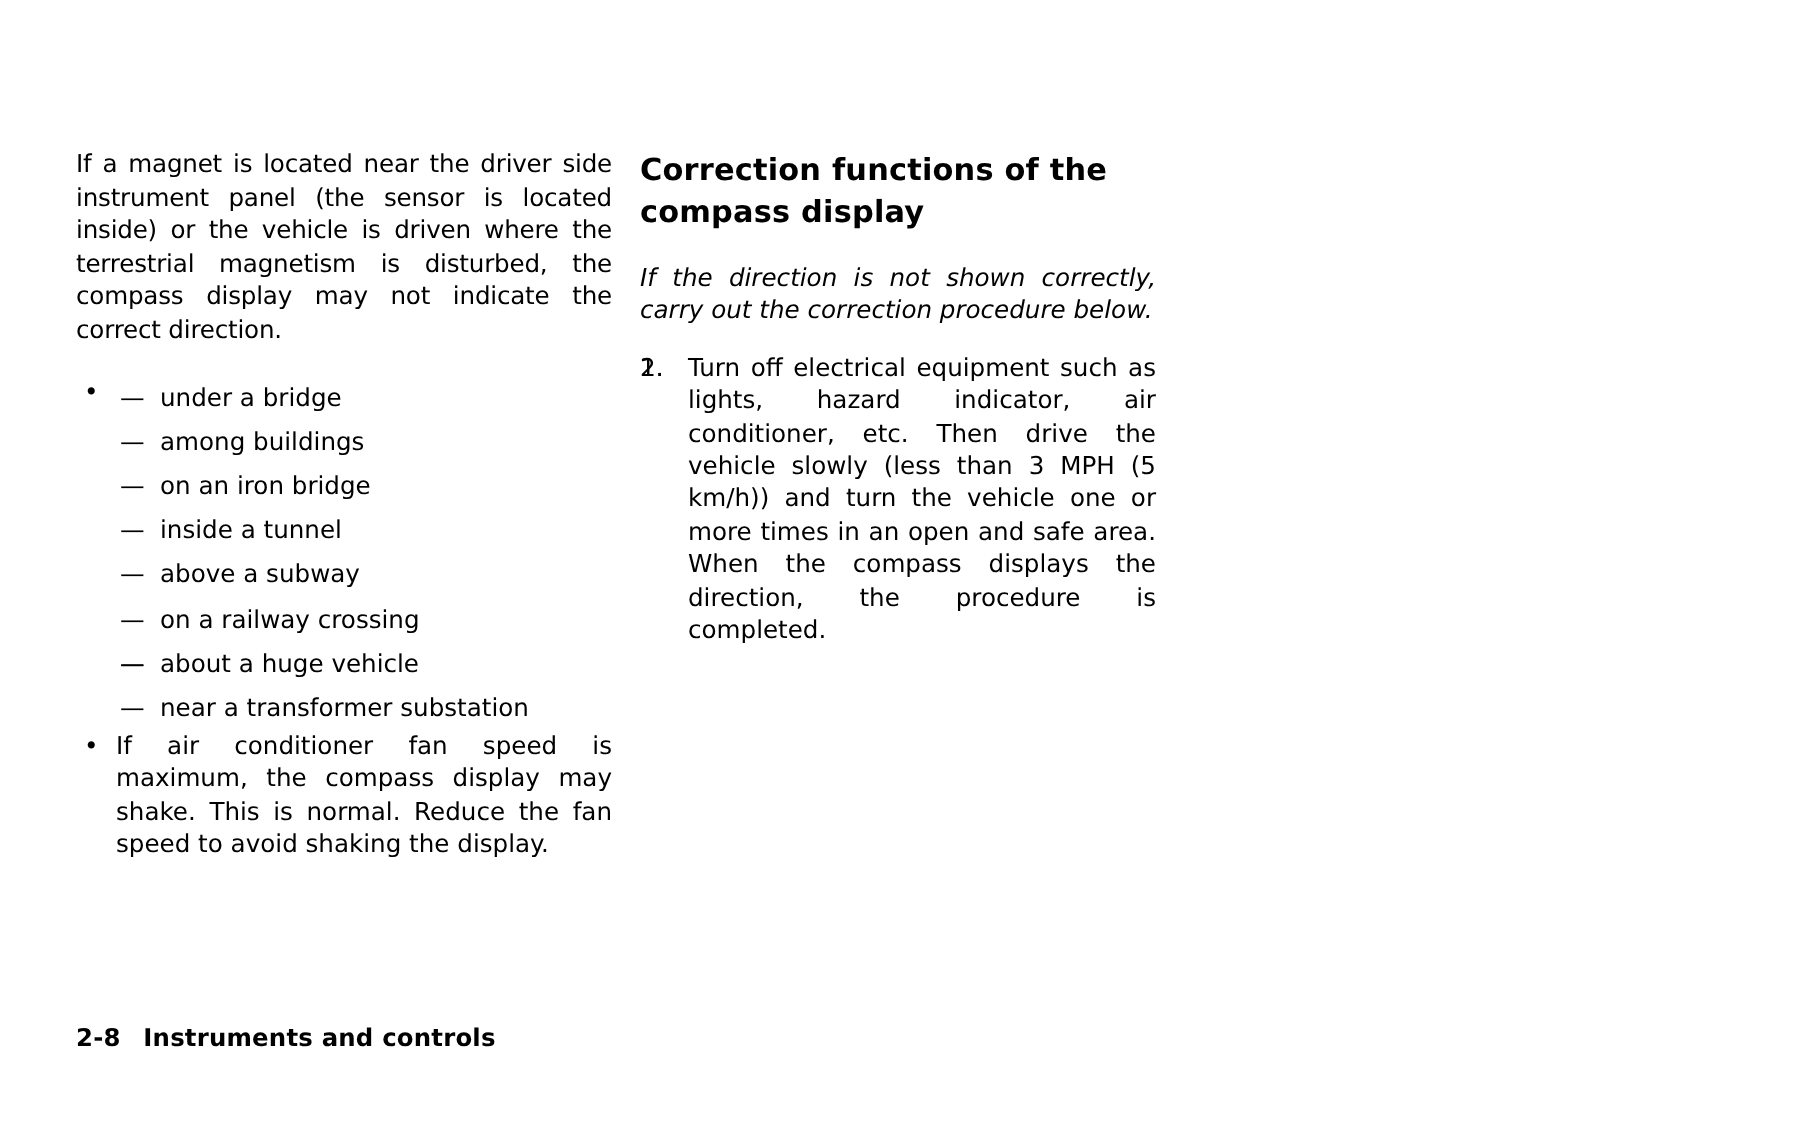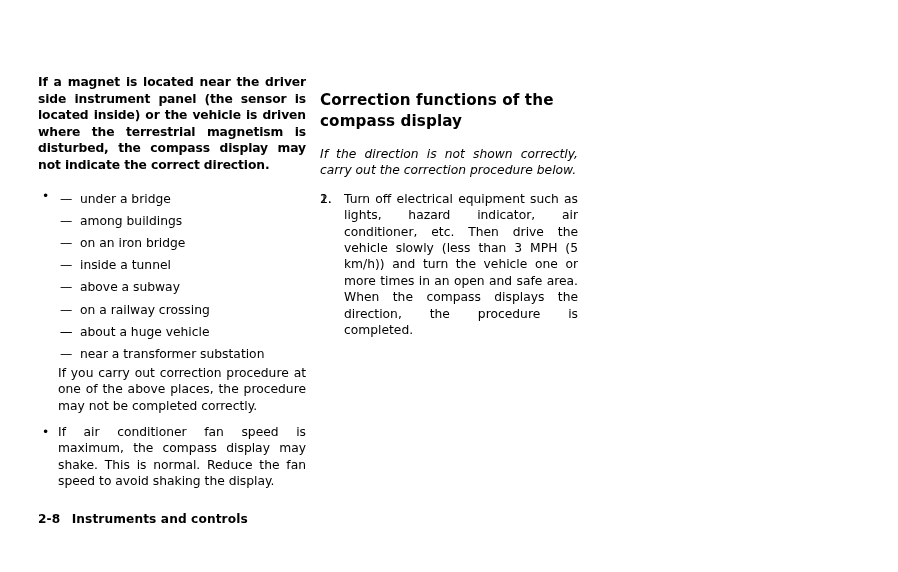--- a/index.html
+++ b/index.html
@@ -34,26 +34,26 @@
   .col-left {
     position: absolute;
     left: 0;
     top: 0;
     width: 268px;
   }
 
   .col-right {
     position: absolute;
     left: 282px;
-    top: 16px;
+    top: 1px;
     width: 258px;
   }
 
   .intro-bold {
-    font-weight: bold;
+    font-weight: normal;
     font-size: 12.3px;
     line-height: 16.6px;
     text-align: justify;
     margin: 0 0 14px 0;
     letter-spacing: -0.1px;
   }
 
   .bullet-item {
     position: relative;
     padding-left: 20px;
@@ -177,21 +177,20 @@
       </div>
       <div class="dash-item">
         <span class="dash">—</span>
         <span>about a huge vehicle</span>
       </div>
       <div class="dash-item">
         <span class="dash">—</span>
         <span>near a transformer substation</span>
       </div>
 
-      <p class="sub-para">If you carry out correction procedure at one of the above places, the procedure may not be completed correctly.</p>
 
       <div class="bullet-item">
         <span class="dot">•</span>
         <span>If air conditioner fan speed is maximum, the compass display may shake. This is normal. Reduce the fan speed to avoid shaking the display.</span>
       </div>
 
     </div>
 
     <div class="col-right">
 

